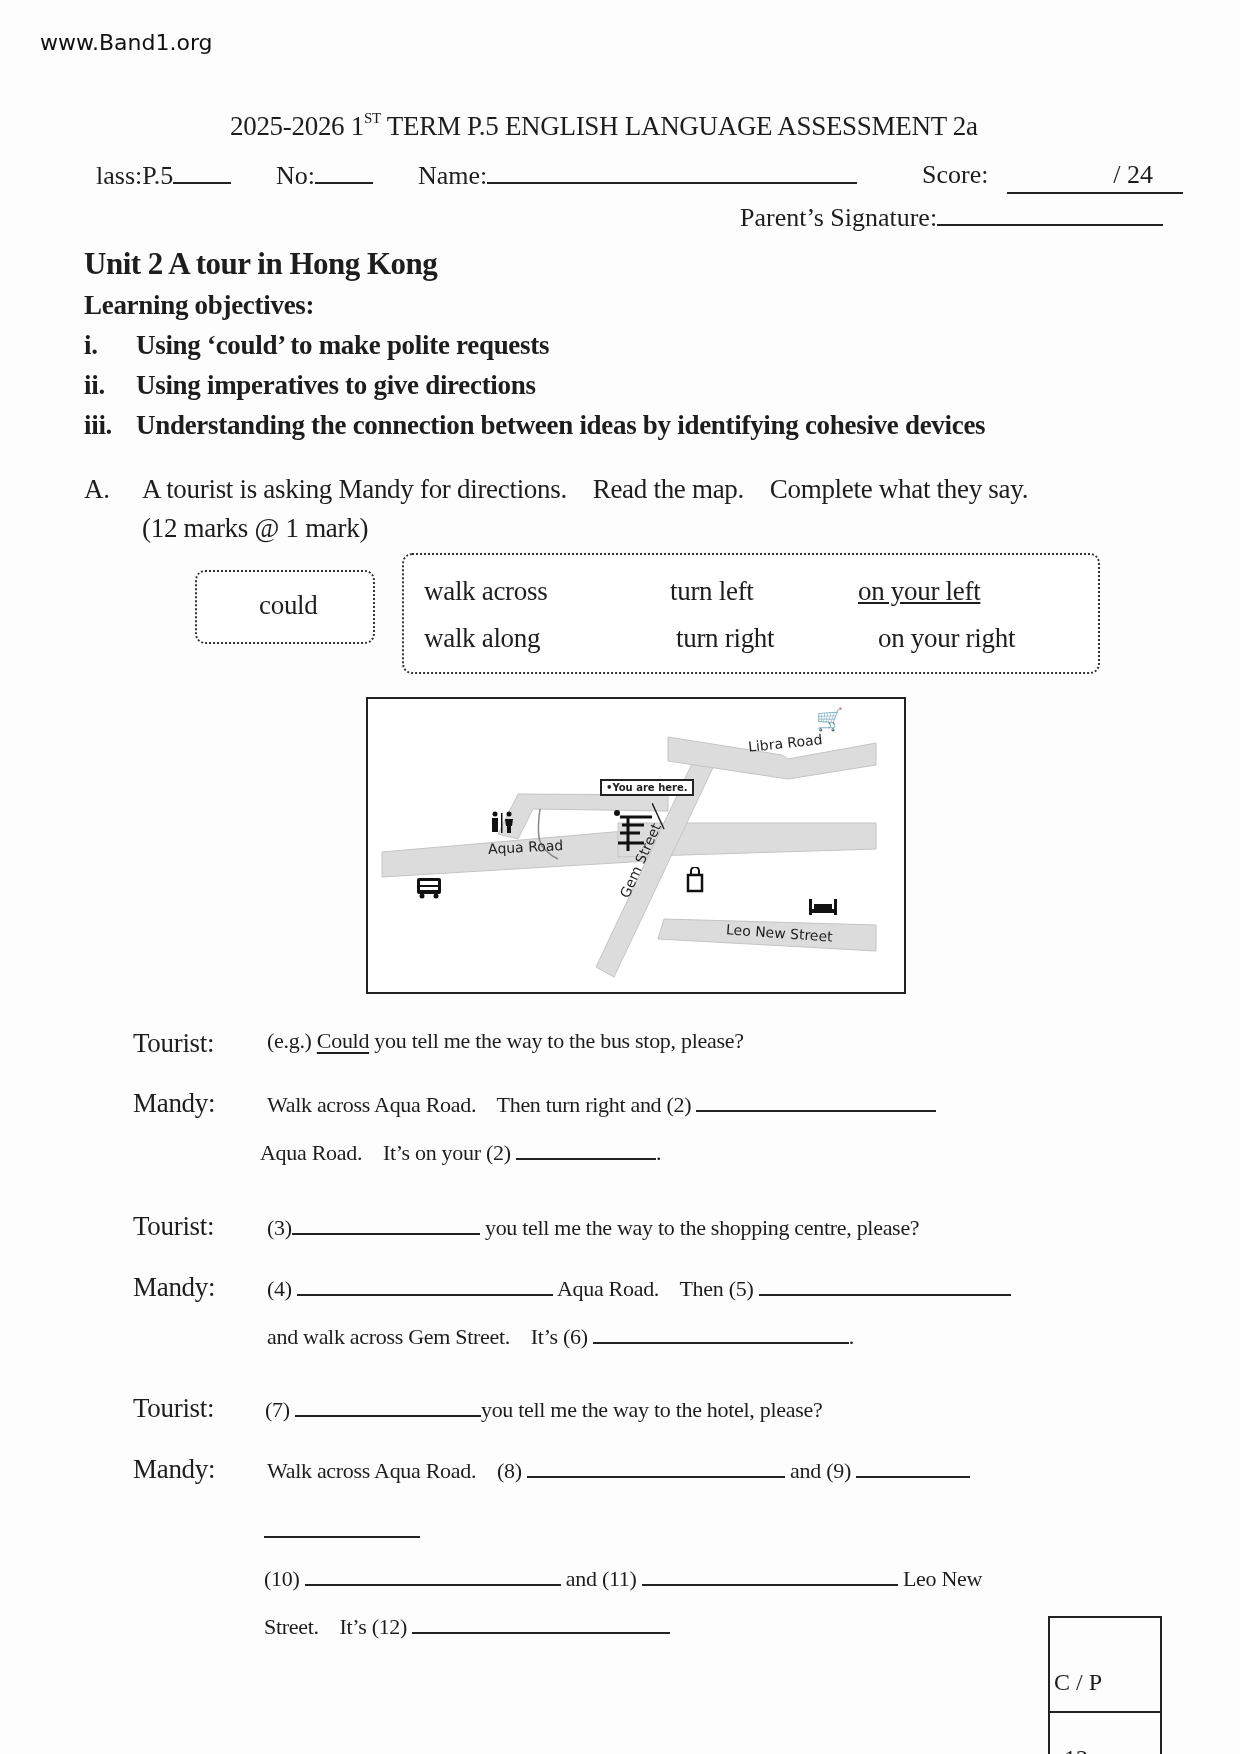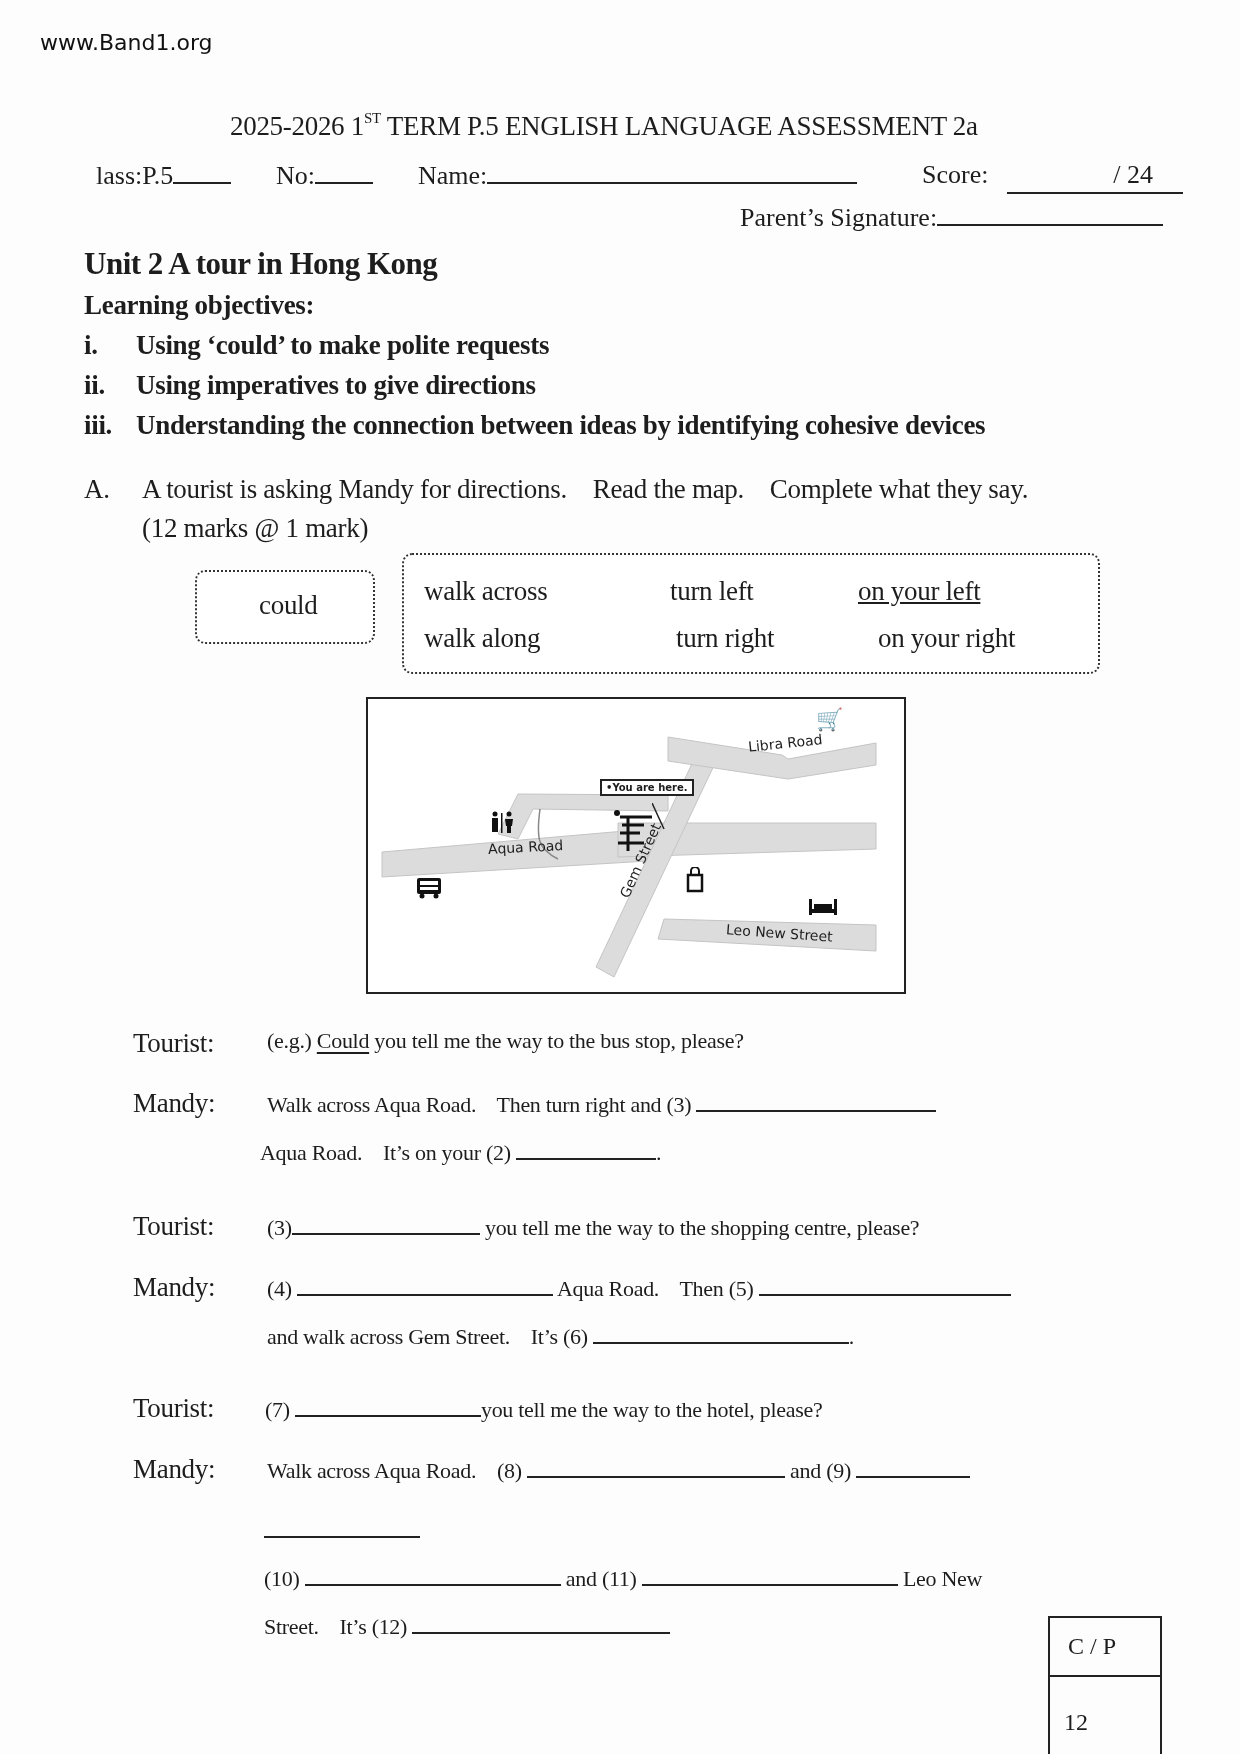--- a/index.html
+++ b/index.html
@@ -14,21 +14,21 @@
   .unit { left:84px; top:246px; font-size:31px; font-weight:bold; letter-spacing:-0.5px; }
   .lo { font-size:27px; font-weight:bold; letter-spacing:-0.3px; }
   .lo .num { display:inline-block; width:52px; }
   .q { font-size:27px; letter-spacing:-0.3px; }
   .wordbox { border:2px dotted #333; border-radius:10px; background:#fff; }
   .wb-text { position:absolute; font-size:27px; white-space:nowrap; letter-spacing:-0.3px; }
   .map { left:366px; top:697px; width:536px; height:293px; border:2.5px solid #222; background:#fff; overflow:hidden; }
   .speaker { font-size:27px; letter-spacing:-0.3px; }
   .line { font-size:22px; letter-spacing:-0.3px; }
   .scorebox { left:1048px; top:1616px; width:110px; height:150px; border:2px solid #222; border-bottom:none; }
-  .scorebox .top { height:57px; border-bottom:2px solid #222; font-size:24px; padding-left:18px; line-height:57px; }
+  .scorebox .top { height:57px; border-bottom:2px solid #222; font-size:24px; padding-left:4px; line-height:57px;margin-top:36px; }
   .scorebox .bot { font-size:24px; padding-left:14px; padding-top:4px;margin-top:28px; }
   .u { text-decoration:underline; text-underline-offset:4px; }
 </style>
 </head>
 <body>
 
 <div class="abs watermark">www.Band1.org</div>
 
 <div class="abs title"><span>2025-2026 1</span><sup>ST</sup><span> TERM P.5 ENGLISH LANGUAGE ASSESSMENT 2a</span></div>
 
@@ -139,21 +139,21 @@
       <rect x="26" y="2" width="3" height="16" fill="#111"></rect>
     <rect x="1" y="12" width="28" height="4" fill="#111"></rect>
       <rect x="6" y="7" width="18" height="5" fill="#111"></rect>
   </svg>
 </div>
 
 <div class="abs speaker" style="left:133px; top:1028px;">Tourist:</div>
 <div class="abs line" style="left:267px; top:1028px; white-space:pre;"><span>(e.g.) </span><span class="u">Could</span><span> you tell me the way to the bus stop, please?</span></div>
 
 <div class="abs speaker" style="left:133px; top:1088px;">Mandy:</div>
-<div class="abs line" style="left:267px; top:1088px; white-space:pre;"><span>Walk across Aqua Road.    Then turn right and (3)</span> <span class="blank" style="width:240px;"></span></div>
+<div class="abs line" style="left:267px; top:1088px; white-space:pre;"><span>Walk across Aqua Road.    Then turn right and (2)</span> <span class="blank" style="width:240px;"></span></div>
 <div class="abs line" style="left:260px; top:1136px; white-space:pre;"><span>Aqua Road.    It’s on your (2)</span> <span class="blank" style="width:140px;"></span><span>.</span></div>
 
 <div class="abs speaker" style="left:133px; top:1211px;">Tourist:</div>
 <div class="abs line" style="left:267px; top:1211px; white-space:pre;"><span>(3)</span><span class="blank" style="width:188px;"></span> <span>you tell me the way to the shopping centre, please?</span></div>
 
 <div class="abs speaker" style="left:133px; top:1272px;">Mandy:</div>
 <div class="abs line" style="left:267px; top:1272px; white-space:pre;"><span>(4)</span> <span class="blank" style="width:256px;"></span> <span>Aqua Road.    Then (5)</span> <span class="blank" style="width:252px;"></span></div>
 <div class="abs line" style="left:267px; top:1320px; white-space:pre;"><span>and walk across Gem Street.    It’s (6)</span> <span class="blank" style="width:256px;"></span><span>.</span></div>
 
 <div class="abs speaker" style="left:133px; top:1393px;">Tourist:</div>

